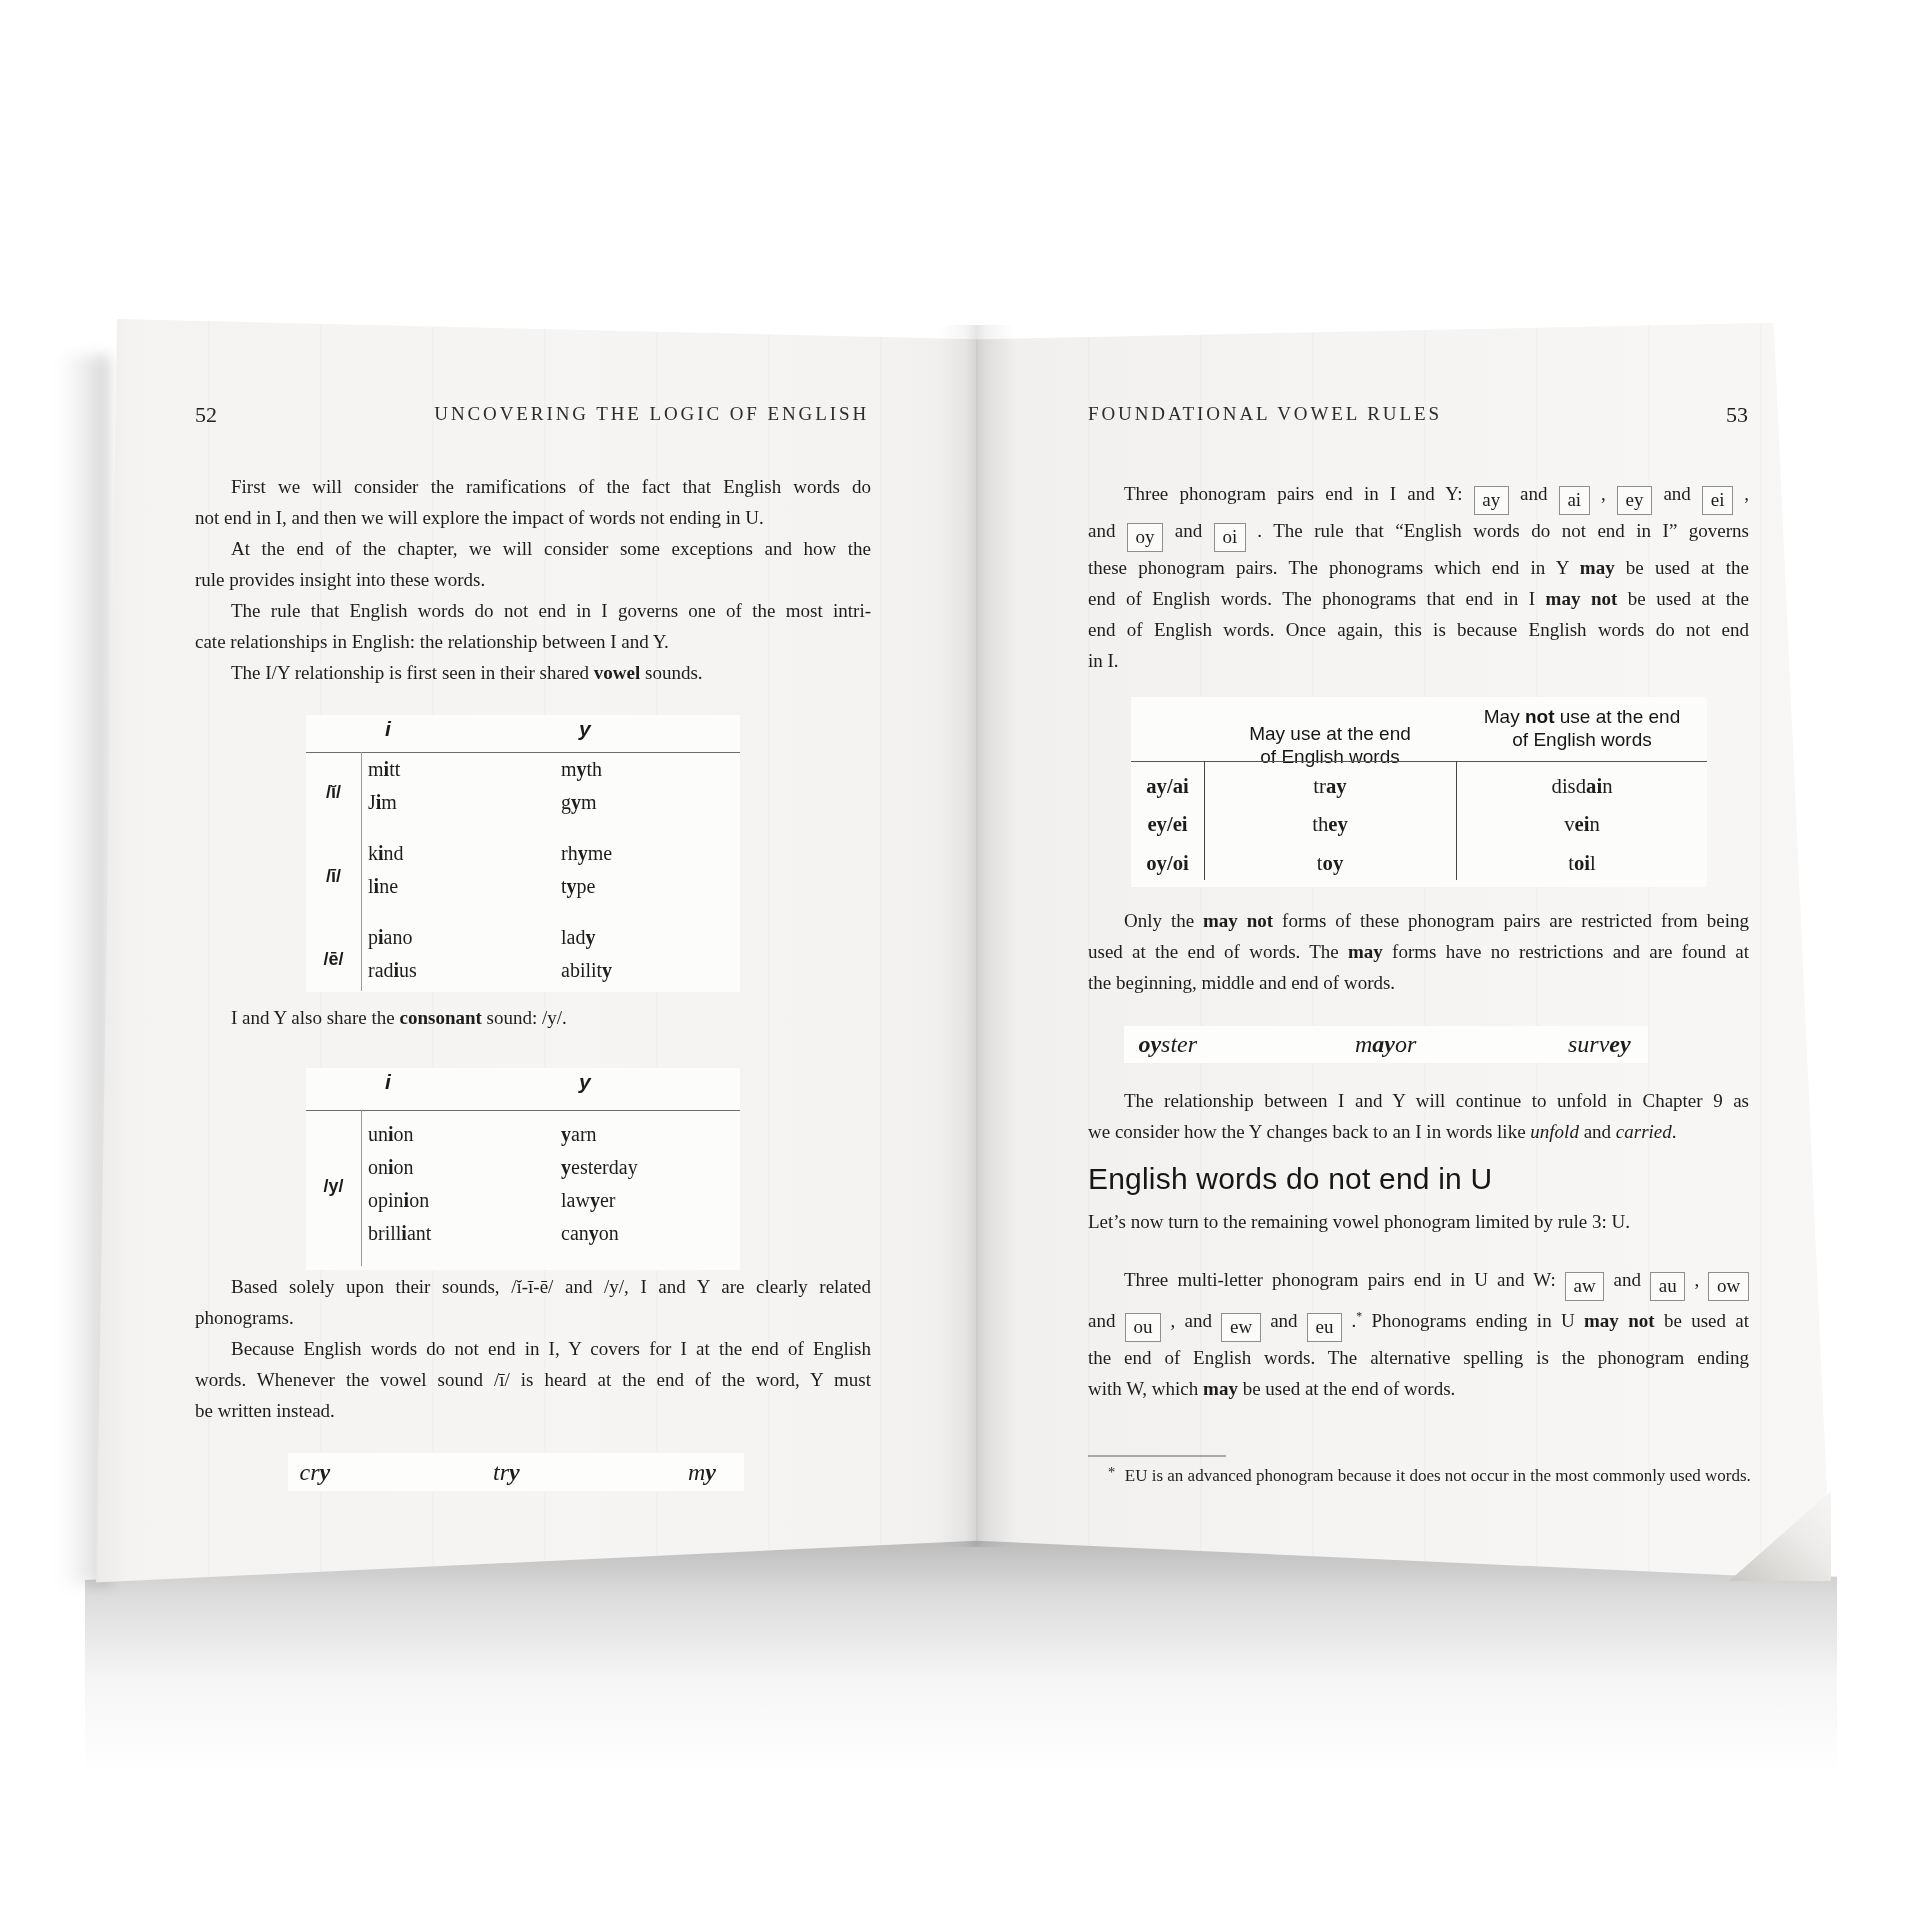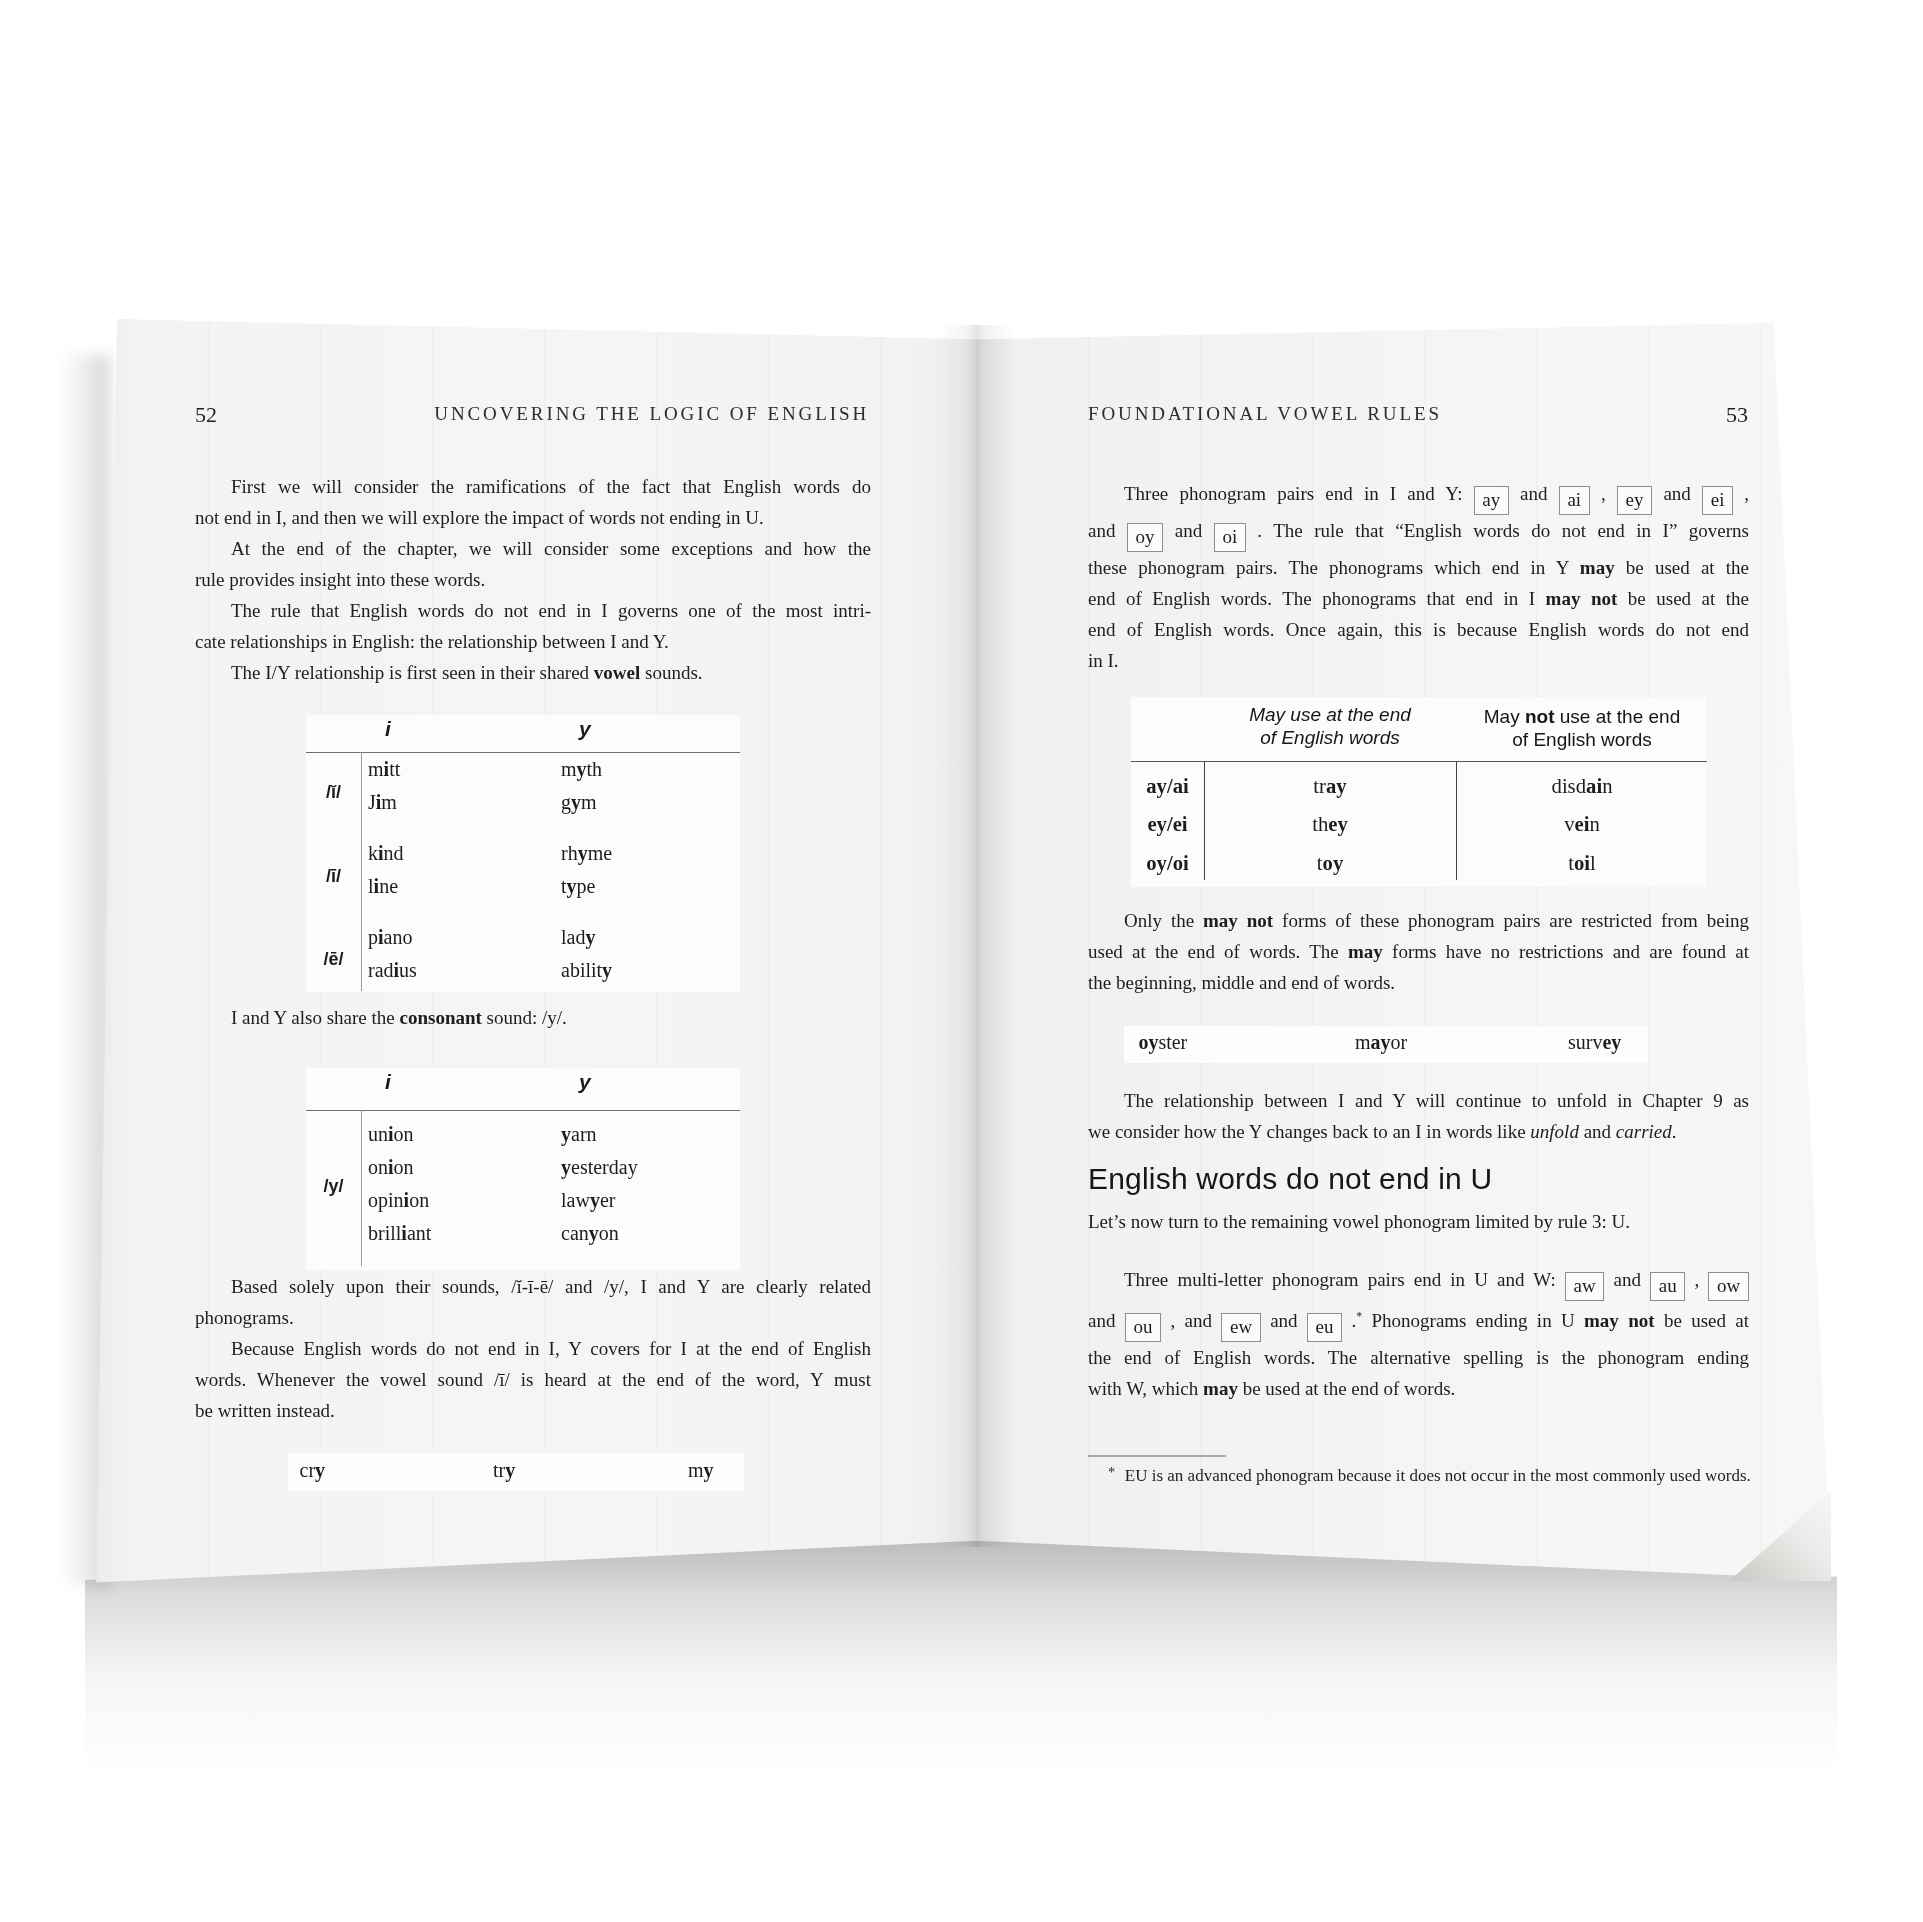--- a/index.html
+++ b/index.html
@@ -63,21 +63,21 @@
   .whitebox{background:#fcfcfb;z-index:3;}
   .strip{background:#fdfdfc;z-index:3;}
   .hline{background:#6e6e6e;height:1.4px;}
   .vline{background:#9a9a9a;width:1.4px;}
   .tblhead{font-family:"Liberation Sans",sans-serif;font-weight:bold;font-style:italic;font-size:21px;color:#1b1b1b;}
   .sndlabel{font-family:"Liberation Sans",sans-serif;font-weight:bold;font-size:18px;color:#1b1b1b;text-align:center;}
   .tword{font-size:20px;line-height:33px;white-space:nowrap;}
   .usage-head{font-family:"Liberation Sans",sans-serif;font-size:19px;line-height:23px;text-align:center;color:#161616;}
   .usage-label{font-weight:bold;font-size:20.7px;text-align:center;white-space:nowrap;}
   .usage-word{font-size:20.7px;text-align:center;white-space:nowrap;}
-  .stripword{font-size:20px;white-space:nowrap;}
+  .stripword{font-size:24px;white-space:nowrap;font-style:italic;}
   .heading-sans{font-family:"Liberation Sans",sans-serif;font-size:30px;font-weight:400;color:#161616;letter-spacing:0.2px;white-space:nowrap;}
   .fnrule{background:#a9a9a9;height:1.9px;}
   .fn{font-size:17px;color:#1f1f1f;white-space:nowrap;}
   .fnstar{font-size:14.4px;vertical-align:3.8px;margin-right:9.6px;}
 </style>
 </head>
 <body>
 
 <div class="abs book-spread" style="left:0;top:0;width:1923px;height:1922px;">
 
@@ -182,21 +182,21 @@
   <div class="abs content" style="left:1088px;top:478px;width:661px;">
     <div class="bl ind"><span>Three phonogram pairs end in I and Y: </span><span class="pbox">ay</span><span> and </span><span class="pbox">ai</span><span> , </span><span class="pbox">ey</span><span> and </span><span class="pbox">ei</span><span> ,</span></div>
     <div class="bl"><span>and </span><span class="pbox">oy</span><span> and </span><span class="pbox">oi</span><span> . The rule that “English words do not end in I” governs</span></div>
     <div class="bl"><span>these phonogram pairs. The phonograms which end in Y </span><span class="rb">may</span><span> be used at the</span></div>
     <div class="bl"><span>end of English words. The phonograms that end in I </span><span class="rb">may not</span><span> be used at the</span></div>
     <div class="bl">end of English words. Once again, this is because English words do not end</div>
     <div class="bl last">in I.</div>
   </div>
 
   <div class="abs content whitebox" style="left:1131px;top:697px;width:576px;height:190px;">
-    <div class="abs usage-head" style="left:73px;top:6px;width:252px;font-style:italic;">
+    <div class="abs usage-head" style="left:73px;top:25px;width:252px;">
       <div><span>May use at the end</span></div>
       <div>of English words</div>
     </div>
     <div class="abs usage-head" style="left:325px;top:7.7px;width:252px;">
       <div><span>May </span><span class="rb">not</span><span> use at the end</span></div>
       <div>of English words</div>
     </div>
     <div class="abs hline" style="left:0;top:64px;width:576px;background:#555;"></div>
     <div class="abs vline" style="left:73px;top:64px;height:119px;background:#444;"></div>
     <div class="abs vline" style="left:325px;top:64px;height:119px;background:#444;"></div>

